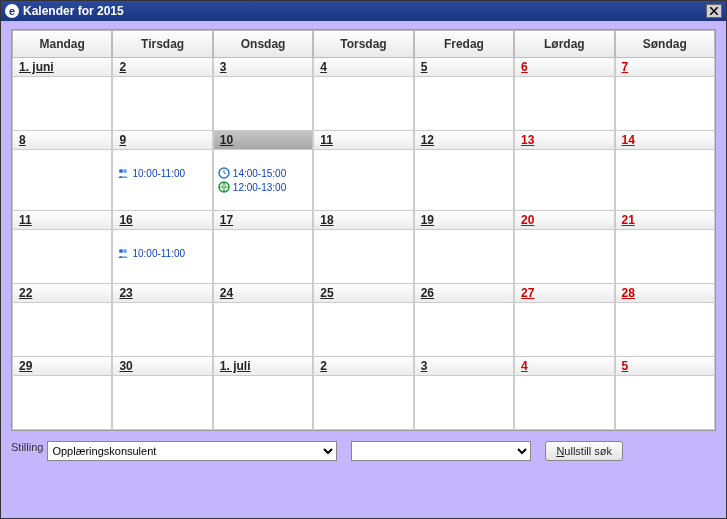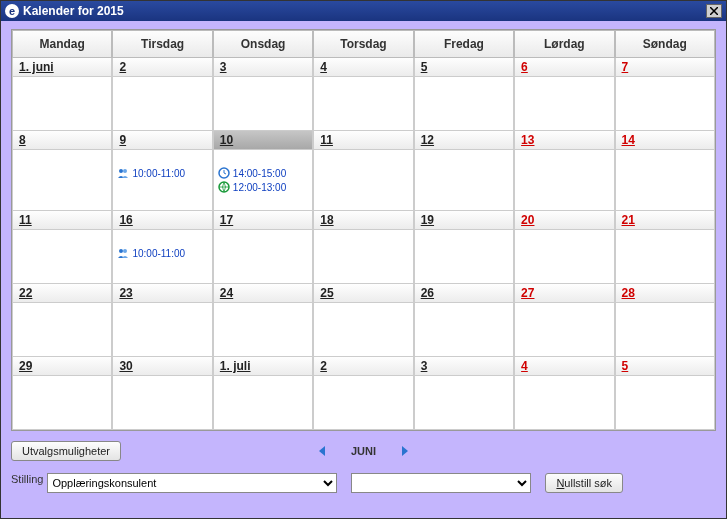--- a/index.html
+++ b/index.html
@@ -312,37 +312,20 @@
             <td></td>
             <td></td>
             <td></td>
             <td></td>
             <td></td>
             <td></td>
           </tr>
         </tbody>
     </table>
 
-    <div class="nav-row">
-      <button class="btn">Utvalgsmuligheter</button>
-      <div class="month-nav">
-        <span class="arrow-btn">
-          <svg width="14" height="14" viewBox="0 0 14 14">
-              <path d="M9 2 L3 7 L9 12 Z" fill="#2a74d0"></path>
-            </svg>
-        </span>
-        <span>JUNI</span>
-        <span class="arrow-btn">
-          <svg width="14" height="14" viewBox="0 0 14 14">
-              <path d="M5 2 L11 7 L5 12 Z" fill="#2a74d0"></path>
-            </svg>
-        </span>
-      </div>
-      <span style="width:110px"></span>
-    </div>
 
     <div class="filter-row">
       <div class="filter-col">
         <label>Stilling</label>
         <select class="filter" style="width:290px">
           <option>Opplæringskonsulent</option>
         </select>
       </div>
       <div class="filter-col">
         <select class="filter" style="width:180px">

